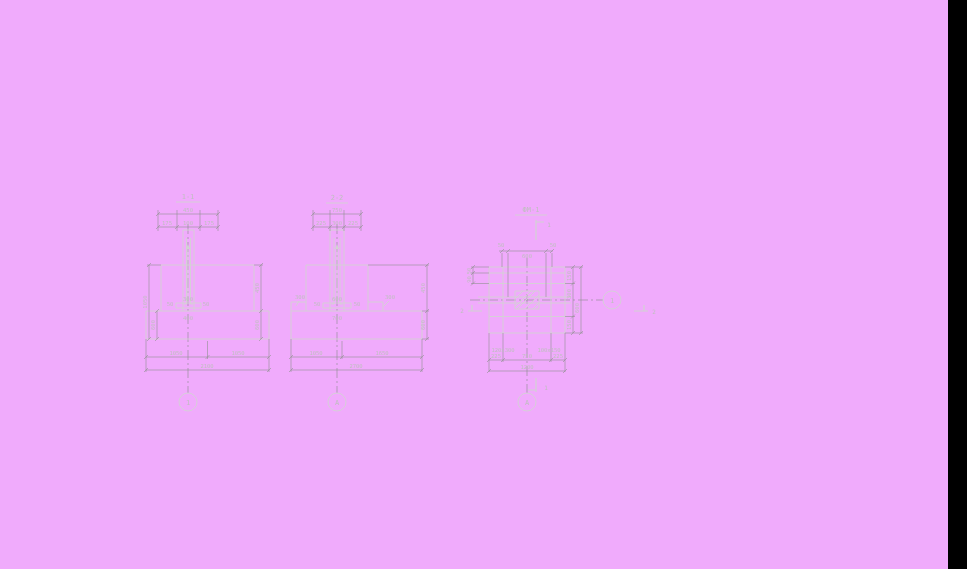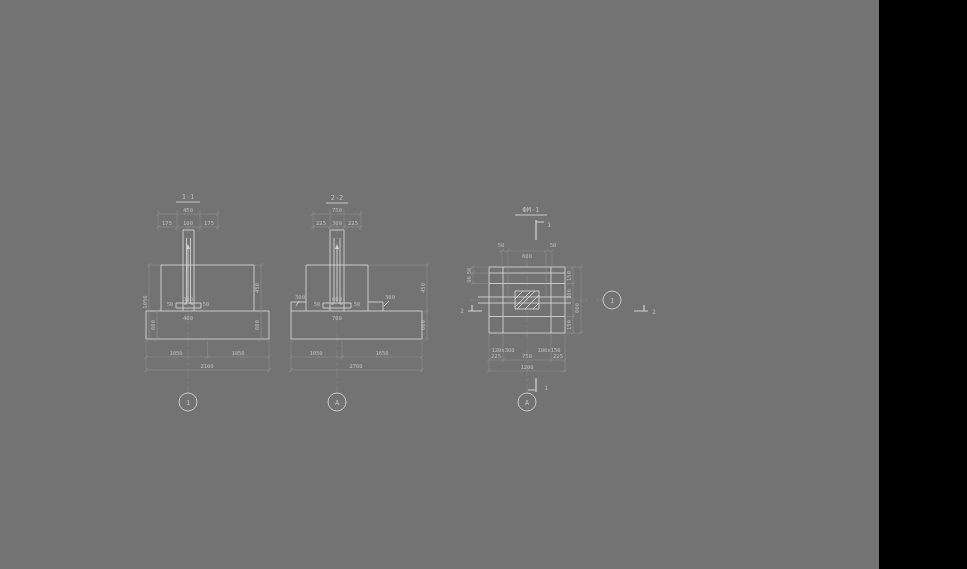--- a/index.html
+++ b/index.html
@@ -1,17 +1,17 @@
 <!DOCTYPE html>
 <html><head>
 <meta charset="utf-8">
 <style>
   html,body{margin:0;padding:0;background:#000;}
   .sheet{
-    position:relative;width:879px;height:569px;background:#737373;overflow:hidden;
+    position:relative;width:948px;height:569px;background:#f0abfc;overflow:hidden;
     font-family:"DejaVu Sans Mono","Liberation Mono",monospace;
   }
   svg text{
     font-family:"DejaVu Sans Mono","Liberation Mono",monospace;
     fill:#bfbfbf;
   }
   .dim-t{font-size:5.5px;}
   .title-t{font-size:7px;}
   .bubble-t{font-size:7px;}
   .mark-t{font-size:6px;}

